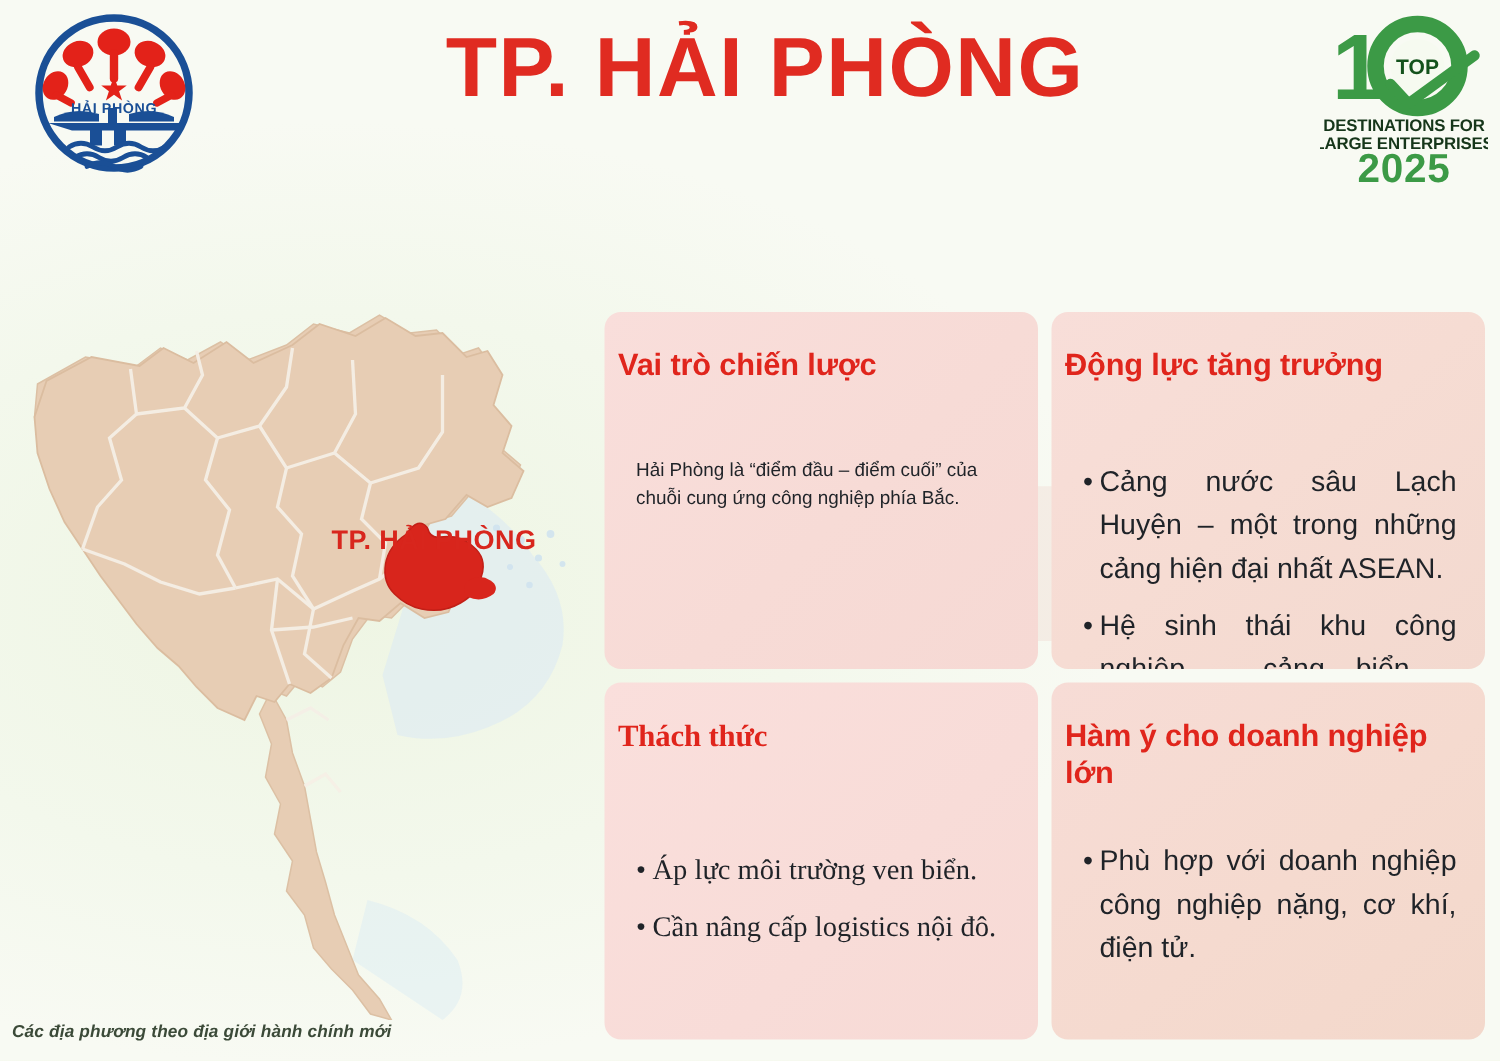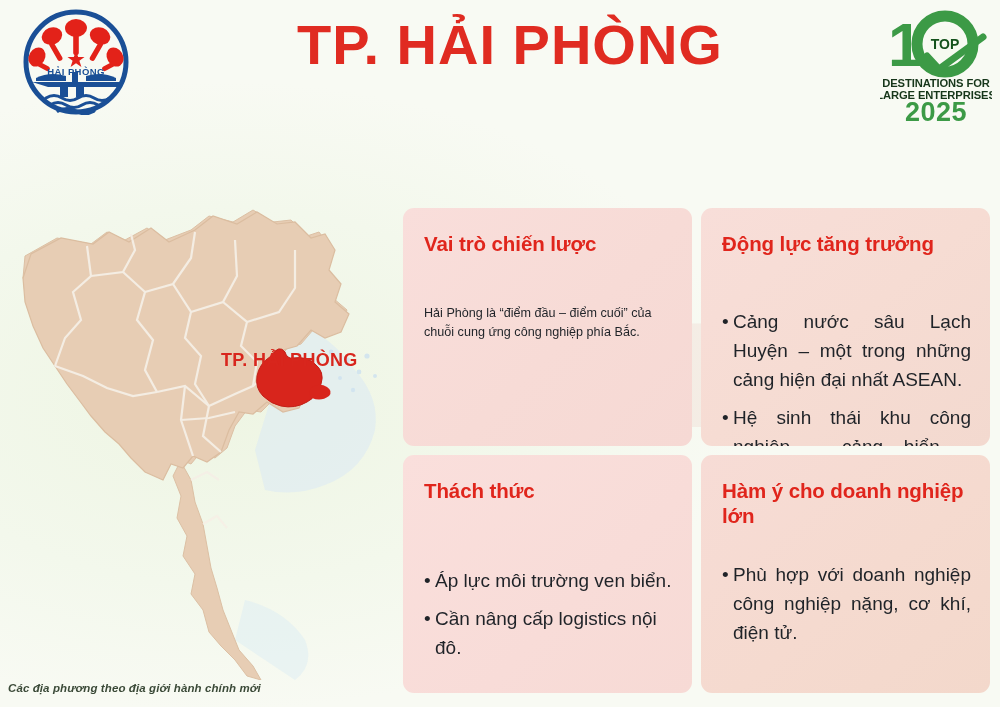--- a/index.html
+++ b/index.html
@@ -138,27 +138,27 @@
     width: 587px;
     height: 480px;
     display: grid;
     grid-template-columns: 289px 289px;
     grid-template-rows: 238px 238px;
     gap: 9px;
   }
   .card {
     position: relative;
     border-radius: 11px;
-    padding: 24px 21px 18px 21px;
+    padding: 24px 21px 18px 9px;
     box-sizing: border-box;
     overflow: hidden;
   }
   .card.c1 { background: linear-gradient(135deg, #f9dedb 0%, #f7dbd6 55%, #f6d9d4 100%); }
   .card.c2 { background: linear-gradient(140deg, #f8ded9 0%, #f6dcd3 50%, #f3d9cf 100%); }
-  .card.c3 { background: linear-gradient(135deg, #fadfdc 0%, #f8dcd8 60%, #f7dad5 100%); }
+  .card.c3 { background: linear-gradient(135deg, #fadfdc 0%, #f8dcd8 60%, #f7dad5 100%); font-family: Liberation Serif, serif; }
   .card.c4 { background: linear-gradient(140deg, #f7dcd6 0%, #f5dacf 55%, #f3d8cb 100%); }
 
   .card-title {
     font-size: 20.5px;
     font-weight: 700;
     color: #e0251c;
     line-height: 1.2;
     letter-spacing: -.1px;
     margin: 0 0 8px 0;
   }

